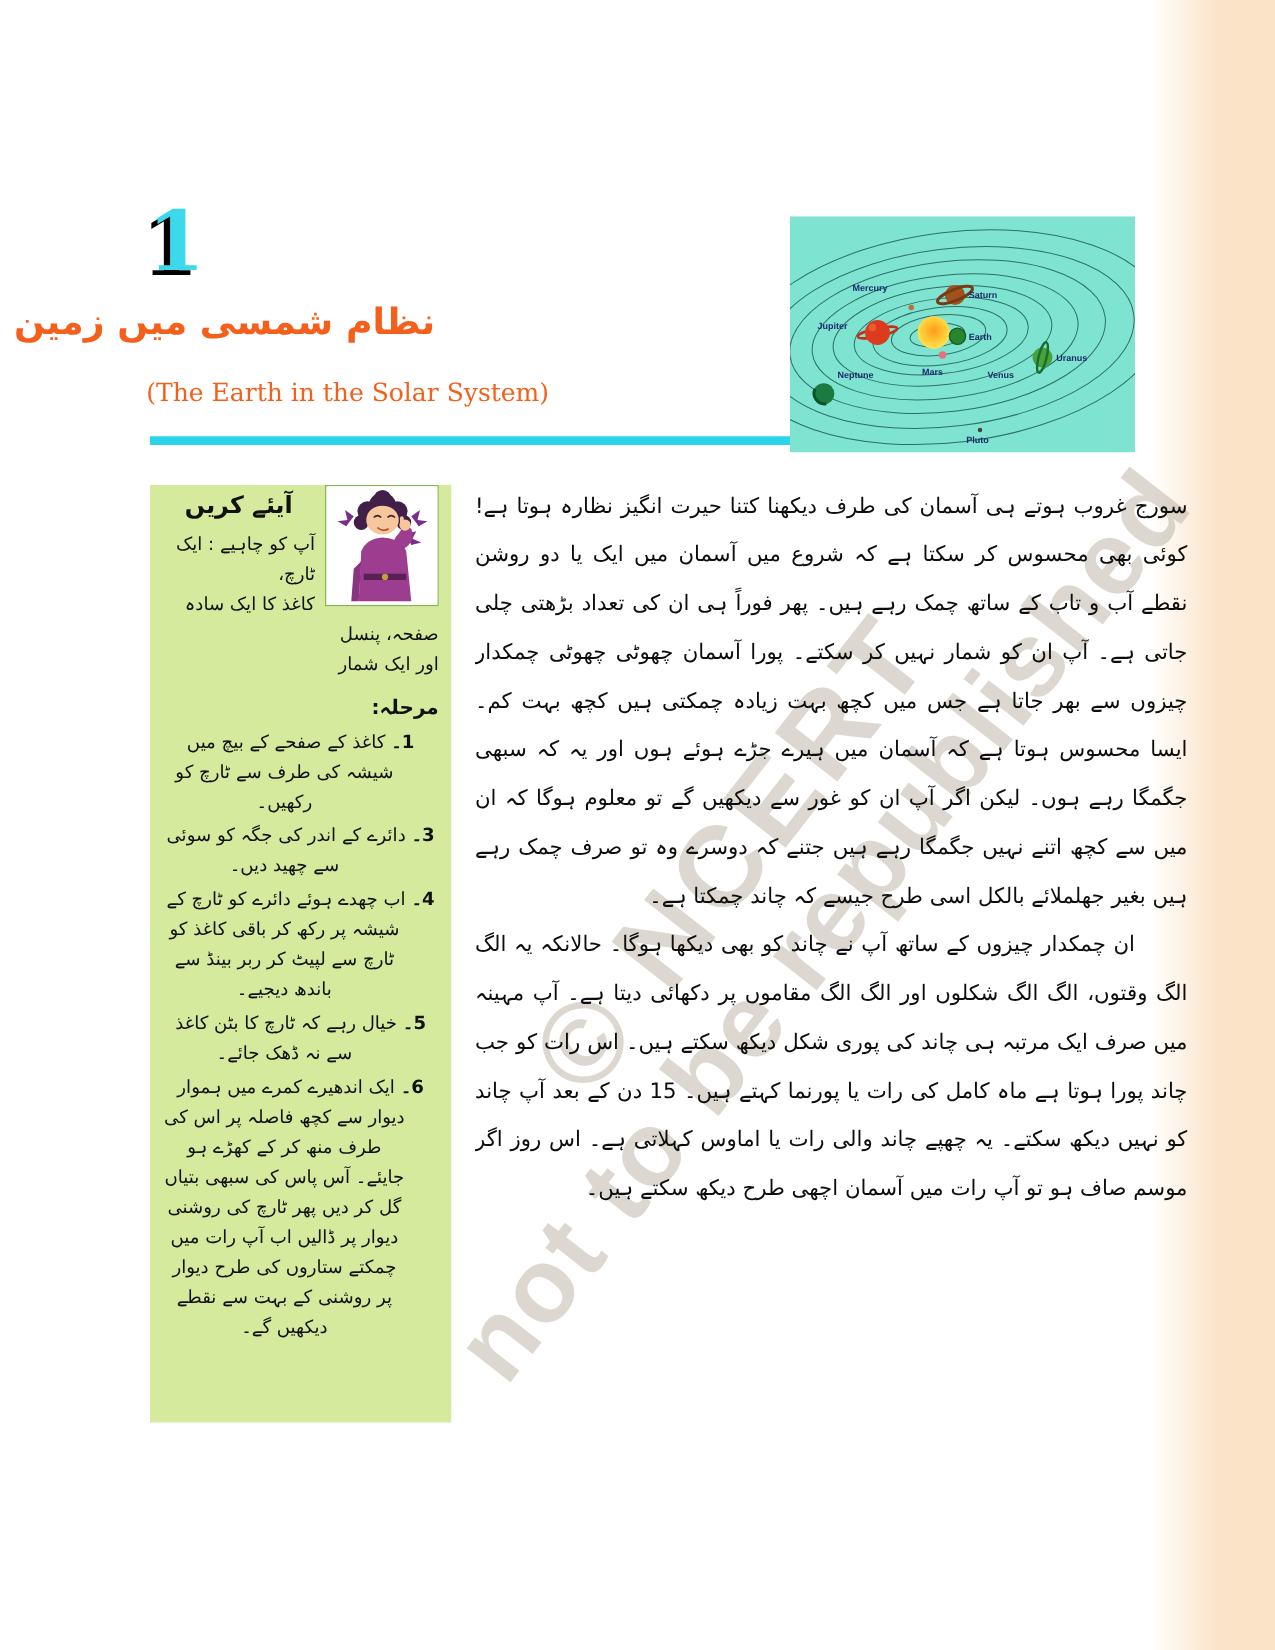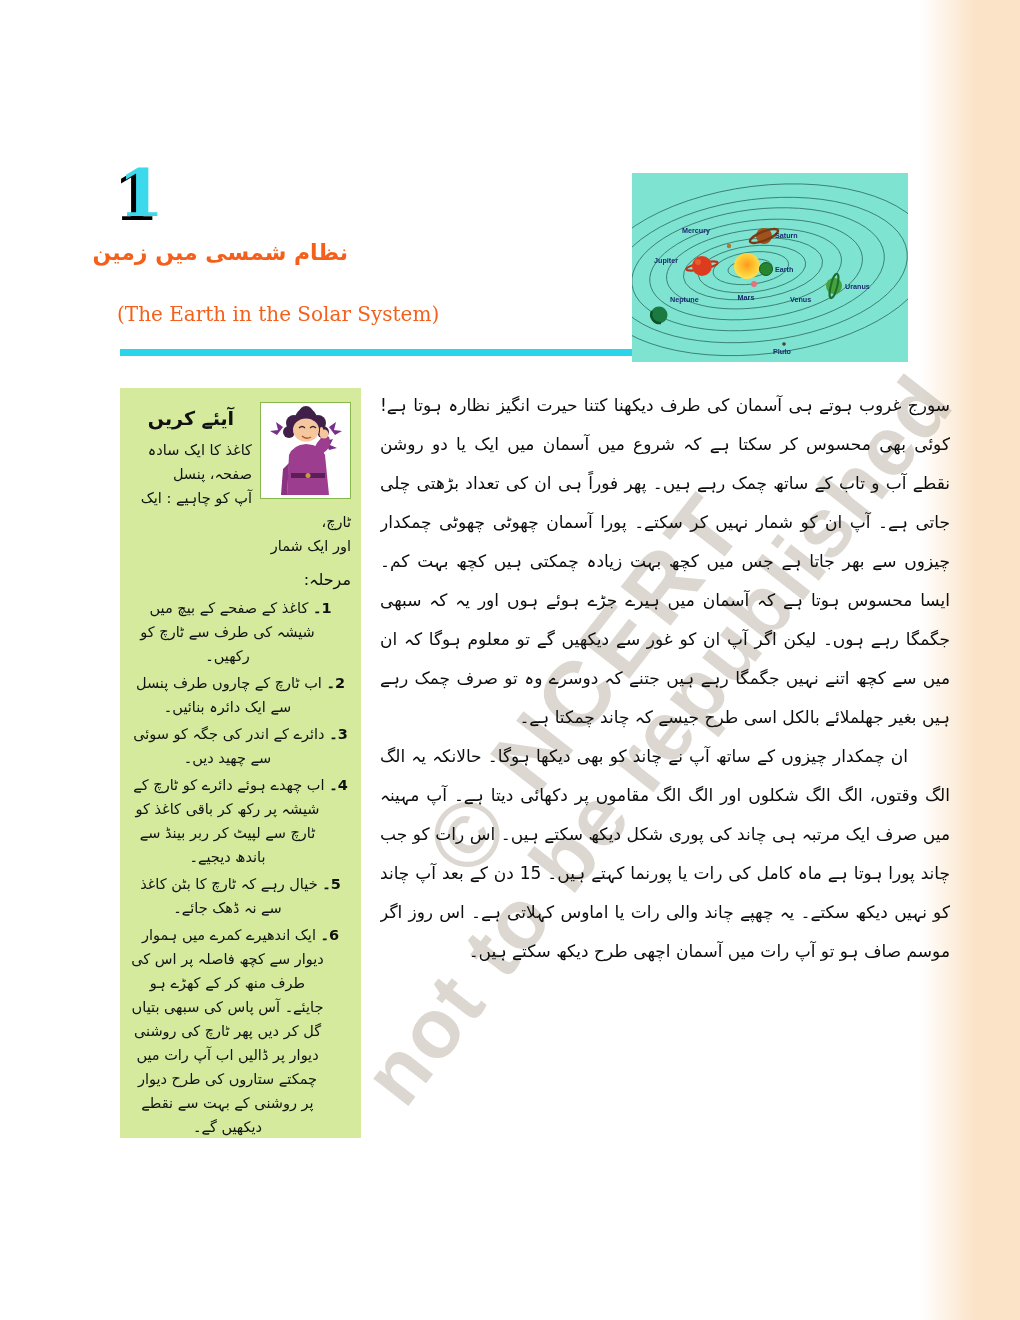--- a/index.html
+++ b/index.html
@@ -13,36 +13,36 @@
         display:flex;flex-direction:column;align-items:center;justify-content:center;
         transform:rotate(-52deg);pointer-events:none;
         color:rgba(172,161,146,0.42);font-family:"Liberation Sans",sans-serif;font-weight:bold;}
   .watermark .wm1{font-size:92px;letter-spacing:6px;line-height:1.05;}
   .watermark .wm2{font-size:84px;letter-spacing:2px;line-height:1.05;white-space:nowrap;}
   
   .chapter-number{position:absolute;left:118px;top:160px;z-index:2;
         font-family:"DejaVu Serif",serif;font-weight:bold;font-size:66px;line-height:1;
         color:#3cd9ec;text-shadow:-5px 4px 0 #000;}
   .urdu-title{position:absolute;left:118px;top:240px;width:230px;z-index:2;direction:rtl;text-align:left;
-        font-size:22px;font-weight:bold;color:#f4601b;white-space:nowrap;}
+        font-size:29px;font-weight:bold;color:#f4601b;white-space:nowrap;}
   .english-title{position:absolute;left:117px;top:302px;z-index:2;
         font-family:"DejaVu Serif",serif;font-size:20px;color:#f4601b;}
   .cyan-rule{position:absolute;left:120px;top:349px;width:788px;height:7px;background:#2ad4e9;z-index:2;}
   
   .figure{position:absolute;left:632px;top:173px;width:248px;height:189px;z-index:3;}
   
   .activity-box{position:absolute;left:120px;top:388px;width:241px;height:750px;z-index:2;
-        background:#d5ea9d;box-sizing:border-box;padding:14px 10px 8px 10px;direction:rtl;
+        background:#d5ea9d;box-sizing:border-box;padding:0 10px 8px 10px;direction:rtl;
         font-size:14.5px;line-height:24px;color:#111;overflow:hidden;}
   .activity-illustration{float:right;width:89px;height:95px;background:#ffffff;border:1px solid #86b84c;
         margin-left:8px;margin-bottom:4px;}
   .activity-title{font-size:19px;font-weight:bold;text-align:center;margin:4px 0 8px 0;}
   .activity-intro{margin:0 0 6px 0;text-align:right;}
   .activity-intro span{display:block;}
-  .steps-heading{font-weight:normal;font-size:16px;margin:10px 0 4px 0;clear:none;text-align:right;}
+  .steps-heading{font-weight:bold;font-size:16px;margin:10px 0 4px 0;clear:none;text-align:right;}
   .steps{list-style:none;margin:0;padding:0;}
   .steps li{padding-right:26px;text-indent:-26px;margin-bottom:3px;text-align:center;}
   .steps .num{font-weight:bold;}
   
   .main-text{position:absolute;left:380px;top:386px;width:570px;height:756px;z-index:2;
         direction:rtl;text-align:justify;font-size:17px;line-height:39px;color:#0d0d0d;overflow:hidden;}
   .main-text p{margin:0;}
   .main-text p.indent{text-indent:42px;}
 </style>
 </head>
@@ -156,31 +156,30 @@
         <rect x="57" y="24" width="3" height="7" rx="1.5" fill="#f6c79c"></rect>
 
         <rect x="28" y="70" width="34" height="5" fill="#5a1f54"></rect>
         <circle cx="45" cy="72.5" r="2.5" fill="#c89b3c"></circle>
 
         <path d="M24,92 L26,60 L20,66 L18,92 Z" fill="#8a3380"></path>
       </svg>
     </div>
     <div class="activity-title">آیئے کریں</div>
     <div class="activity-intro">
+  <span>آپ کو چاہیے : ایک ٹارچ،</span>
+
   <span>کاغذ کا ایک سادہ صفحہ، پنسل</span>
-
-  <span>آپ کو چاہیے : ایک ٹارچ،</span>
 
   <span>اور ایک شمار</span>
 </div>
     <div class="steps-heading">مرحلہ:</div>
     <ol class="steps">
   <li><span class="num">1۔</span> <span>کاغذ کے صفحے کے بیچ میں شیشہ کی طرف سے ٹارچ کو رکھیں۔</span></li>
 
-  <li><span class="num">2۔</span> <span>اب ٹارچ کے چاروں طرف پنسل سے ایک دائرہ بنائیں۔</span></li>
 
   <li><span class="num">3۔</span> <span>دائرے کے اندر کی جگہ کو سوئی سے چھید دیں۔</span></li>
 
   <li><span class="num">4۔</span> <span>اب چھدے ہوئے دائرے کو ٹارچ کے شیشہ پر رکھ کر باقی کاغذ کو ٹارچ سے لپیٹ کر ربر بینڈ سے باندھ دیجیے۔</span></li>
 
   <li><span class="num">5۔</span> <span>خیال رہے کہ ٹارچ کا بٹن کاغذ سے نہ ڈھک جائے۔</span></li>
 
   <li><span class="num">6۔</span> <span>ایک اندھیرے کمرے میں ہموار دیوار سے کچھ فاصلہ پر اس کی طرف منھ کر کے کھڑے ہو جایئے۔ آس پاس کی سبھی بتیاں گل کر دیں پھر ٹارچ کی روشنی دیوار پر ڈالیں اب آپ رات میں چمکتے ستاروں کی طرح دیوار پر روشنی کے بہت سے نقطے دیکھیں گے۔</span></li>
 
   <li> </li>

